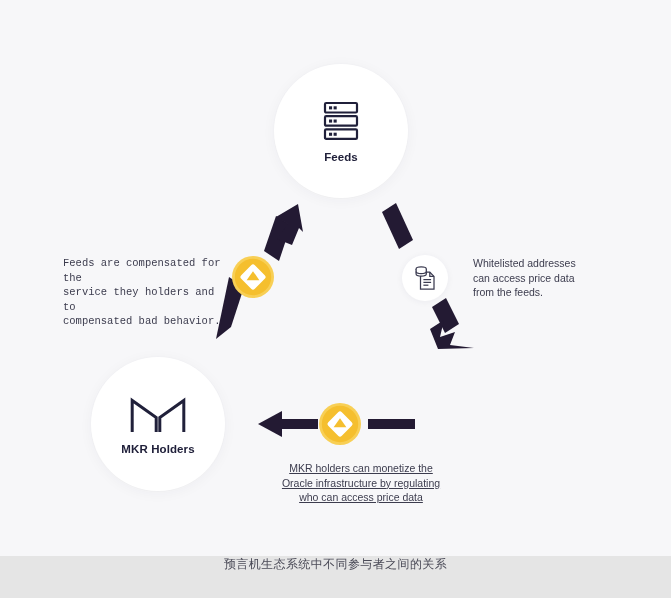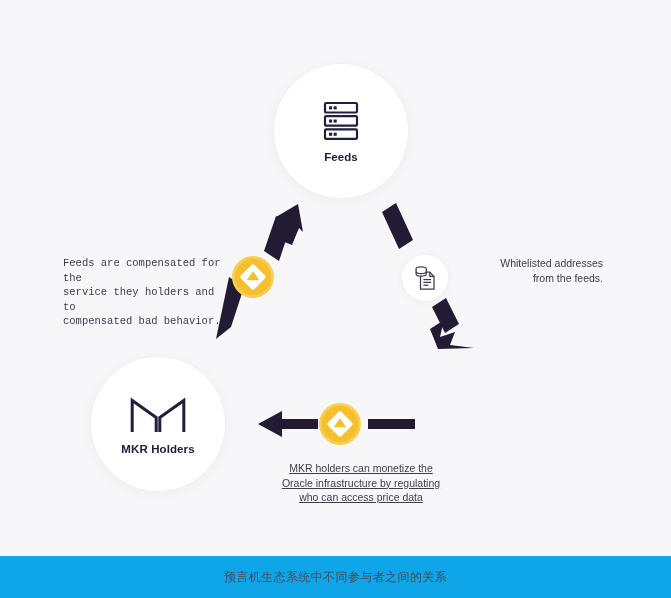--- a/index.html
+++ b/index.html
@@ -133,21 +133,21 @@
     top: 256px;
     width: 160px;
     text-align: left;
     font-family: Liberation Mono, monospace;
   }
 
   #ann-right {
     left: 473px;
     top: 256px;
     width: 130px;
-    text-align: right;
+    text-align: left;
   }
 
   #ann-bottom {
     left: 264px;
     top: 461px;
     width: 194px;
     text-align: center;
     line-height: 14.5px;
     text-decoration: underline;
   }
@@ -157,23 +157,23 @@
   }
 
   
   #caption {
     position: absolute;
     left: 0;
     top: 556px;
     width: 671px;
     height: 42px;
     display: flex;
-    align-items: center;
+    align-items: flex-start;
     justify-content: center;
-    background: #0ea5e9;
+    background: #e5e5e5;
   }
 
   #caption-text {
     font-size: 12px;
     color: #4a4a57;
     letter-spacing: 0.4px;
   }
 </style>
 </head>
 <body>
@@ -289,20 +289,21 @@
     </span>
 
     <div class="annotation" id="ann-left">
       <span class="ann-line">Feeds are compensated for the</span>
       <span class="ann-line">service they holders and to</span>
       <span class="ann-line">compensated bad behavior.</span>
     </div>
 
     <div class="annotation" id="ann-right">
       <span class="ann-line">Whitelisted addresses</span>
+      <span class="ann-line">can access price data</span>
       <span class="ann-line">from the feeds.</span>
     </div>
 
     <div class="annotation" id="ann-bottom">
       <span class="ann-line">MKR holders can monetize the</span>
       <span class="ann-line">Oracle infrastructure by regulating</span>
       <span class="ann-line">who can access price data</span>
     </div>
 
   </div>

